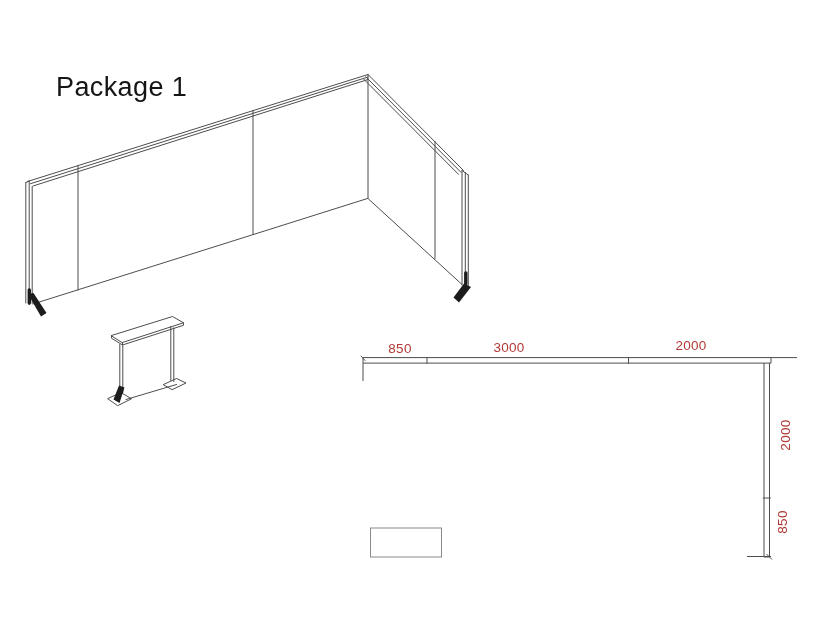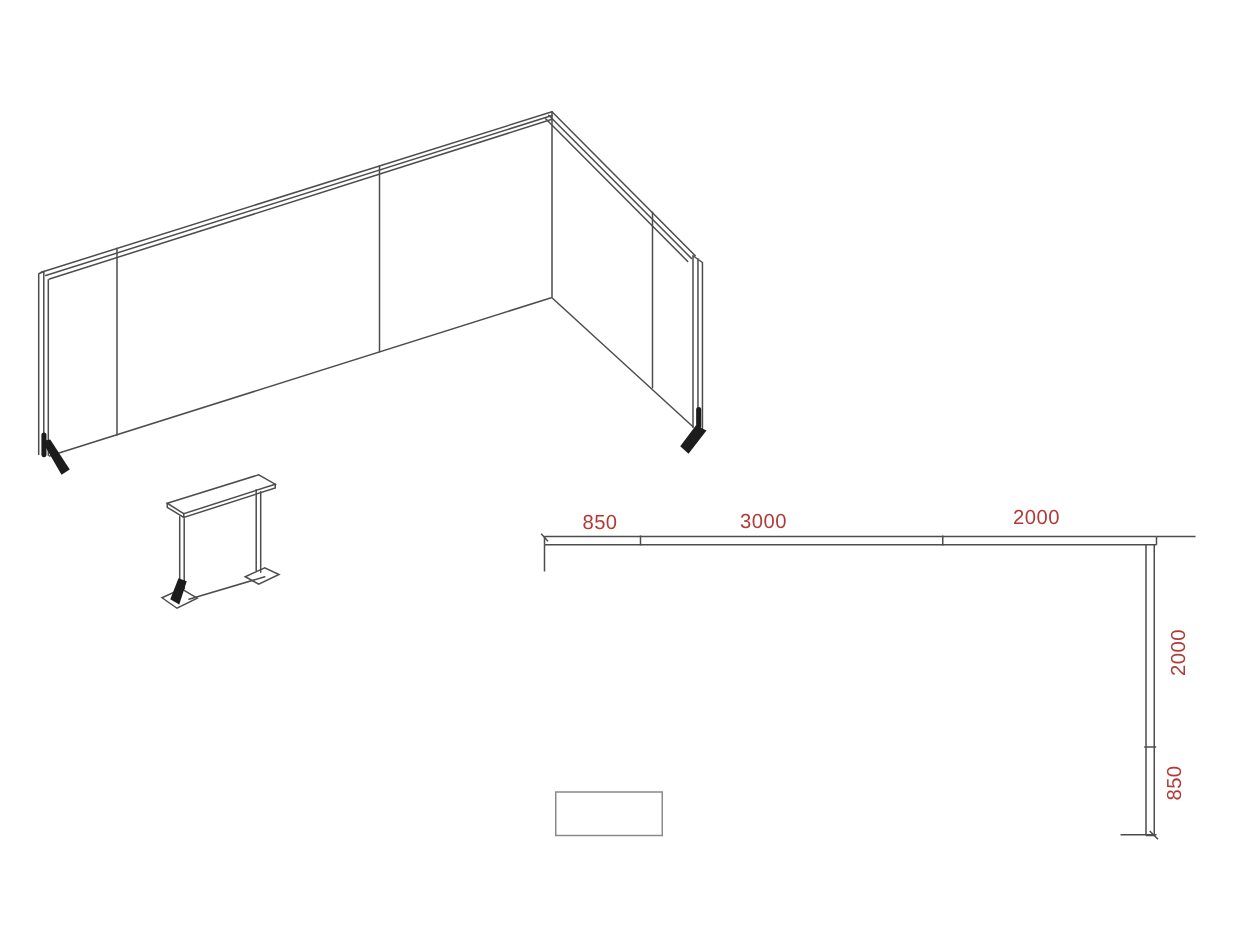--- a/index.html
+++ b/index.html
@@ -24,20 +24,21 @@
     font-family:"Liberation Sans", sans-serif;
     font-size:13.5px;
     letter-spacing:0.3px;
   }
 </style>
 </head>
 <body>
 
 <div class="page">
 
+  <div class="drawing-title">Package 1</div>
 
   <svg width="823" height="617" viewBox="0 0 823 617">
 
     <g fill="none" stroke-width="1" stroke-linecap="round" stroke="#4d4d4d">
 
       <path d="M27.5,181.5 L368,74.5"></path>
       <path d="M30.5,183.7 L368,77"></path>
       <path d="M33,186 L368,79.5"></path>
 
       <path d="M25.8,182.5 V303 M29.2,181 V304.5 M32.2,186.5 V303.5 M25.8,182.5 L29.2,181"></path>

